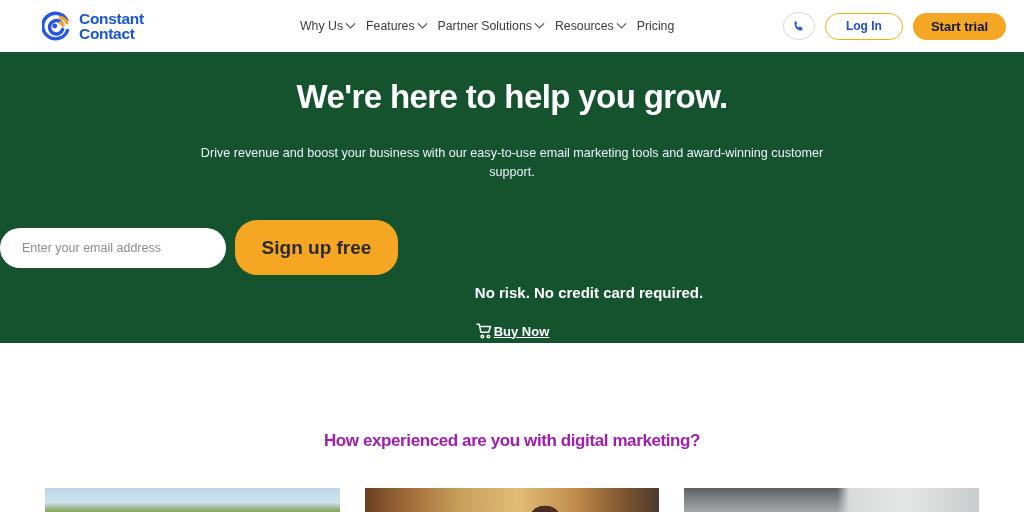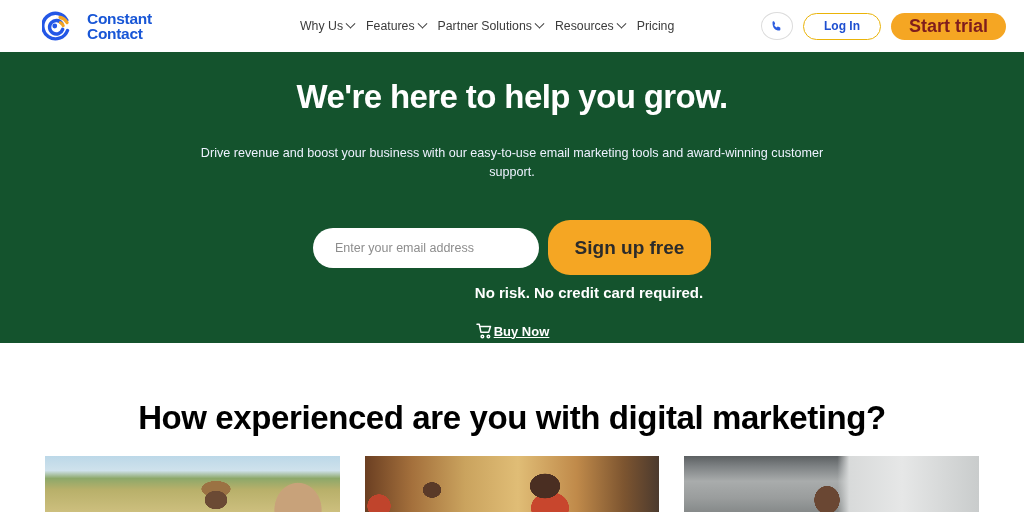--- a/index.html
+++ b/index.html
@@ -19,21 +19,21 @@
     display: flex;
     align-items: center;
   }
 
   .logo {
     position: absolute;
     left: 42px;
     top: 11px;
     display: flex;
     align-items: center;
-    gap: 15px;
+    gap: 7px;
     cursor: pointer;
   }
   .logo-mark { width: 30px; height: 30px; display: block; }
   .logo-text {
     font-size: 15.5px;
     font-weight: bold;
     line-height: 15px;
     color: #1856d6;
     letter-spacing: -0.3px;
     white-space: pre-line;
@@ -93,22 +93,22 @@
     font-weight: bold;
     display: flex; align-items: center; justify-content: center;
     cursor: pointer;
   }
   .trial-btn {
     height: 27px;
     padding: 0 18px;
     border-radius: 14px;
     border: none;
     background: #f5a623;
-    color: #7f1d1d;
-    font-size: 18px;
+    color: #0f172a;
+    font-size: 13px;
     font-weight: bold;
     display: flex; align-items: center; justify-content: center;
     cursor: pointer;
   }
 
   
   .hero {
     width: 1024px;
     height: 291px;
     background: #14532d;
@@ -126,21 +126,20 @@
     margin: 28px auto 0 auto;
     width: 650px;
     font-size: 12.6px;
     line-height: 19px;
     color: #eef2ff;
   }
 
   .signup-row {
     margin-top: 38px;
     display: flex;
-    justify-content: center;
     align-items: center;
   }
   .email-input {
     width: 226px;
     height: 40px;
     border-radius: 22px;
     border: none;
     outline: none;
     background: #ffffff;
     padding: 0 22px;
@@ -186,24 +185,25 @@
   
   .section {
     width: 1024px;
     height: 169px;
     background: #ffffff;
     position: relative;
   }
   .section-title {
     padding-top: 56px;
     text-align: center;
-    font-size: 33px;
-    font-weight: bold;
-    color: #000000;
+    font-size: 17px;
+    font-weight: bold;
+    color: #a21caf;
     letter-spacing: -0.4px;
+    margin-top: 32px;
   }
 
   .cards {
     position: absolute;
     top: 113px;
     left: 45px;
     width: 934px;
     display: flex;
     gap: 25px;
   }

